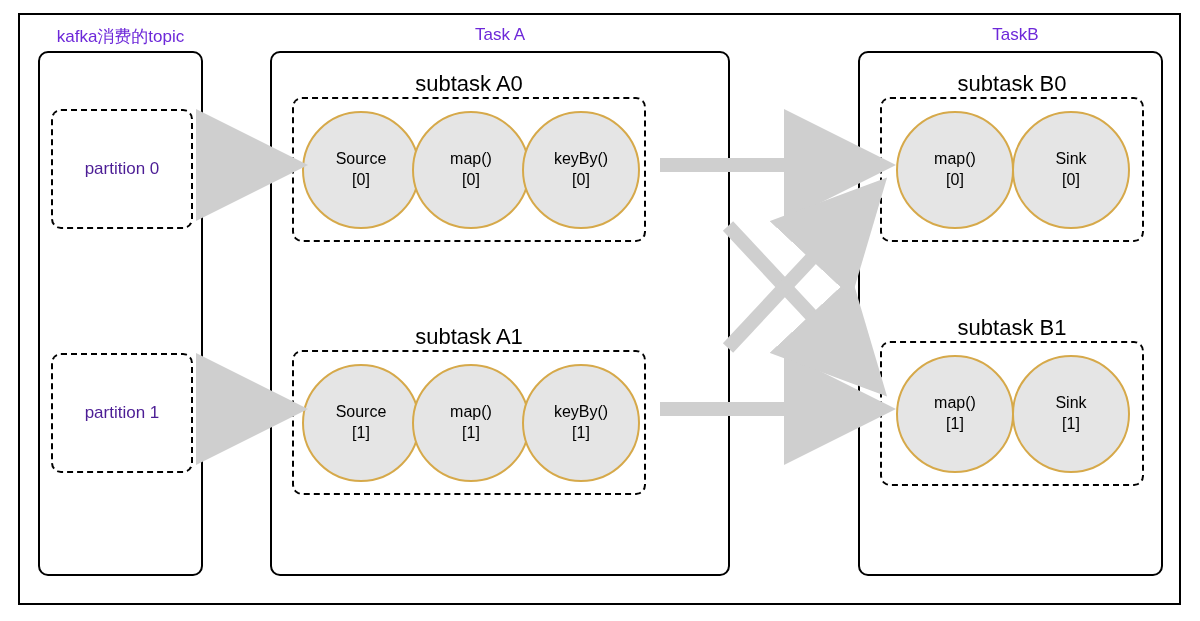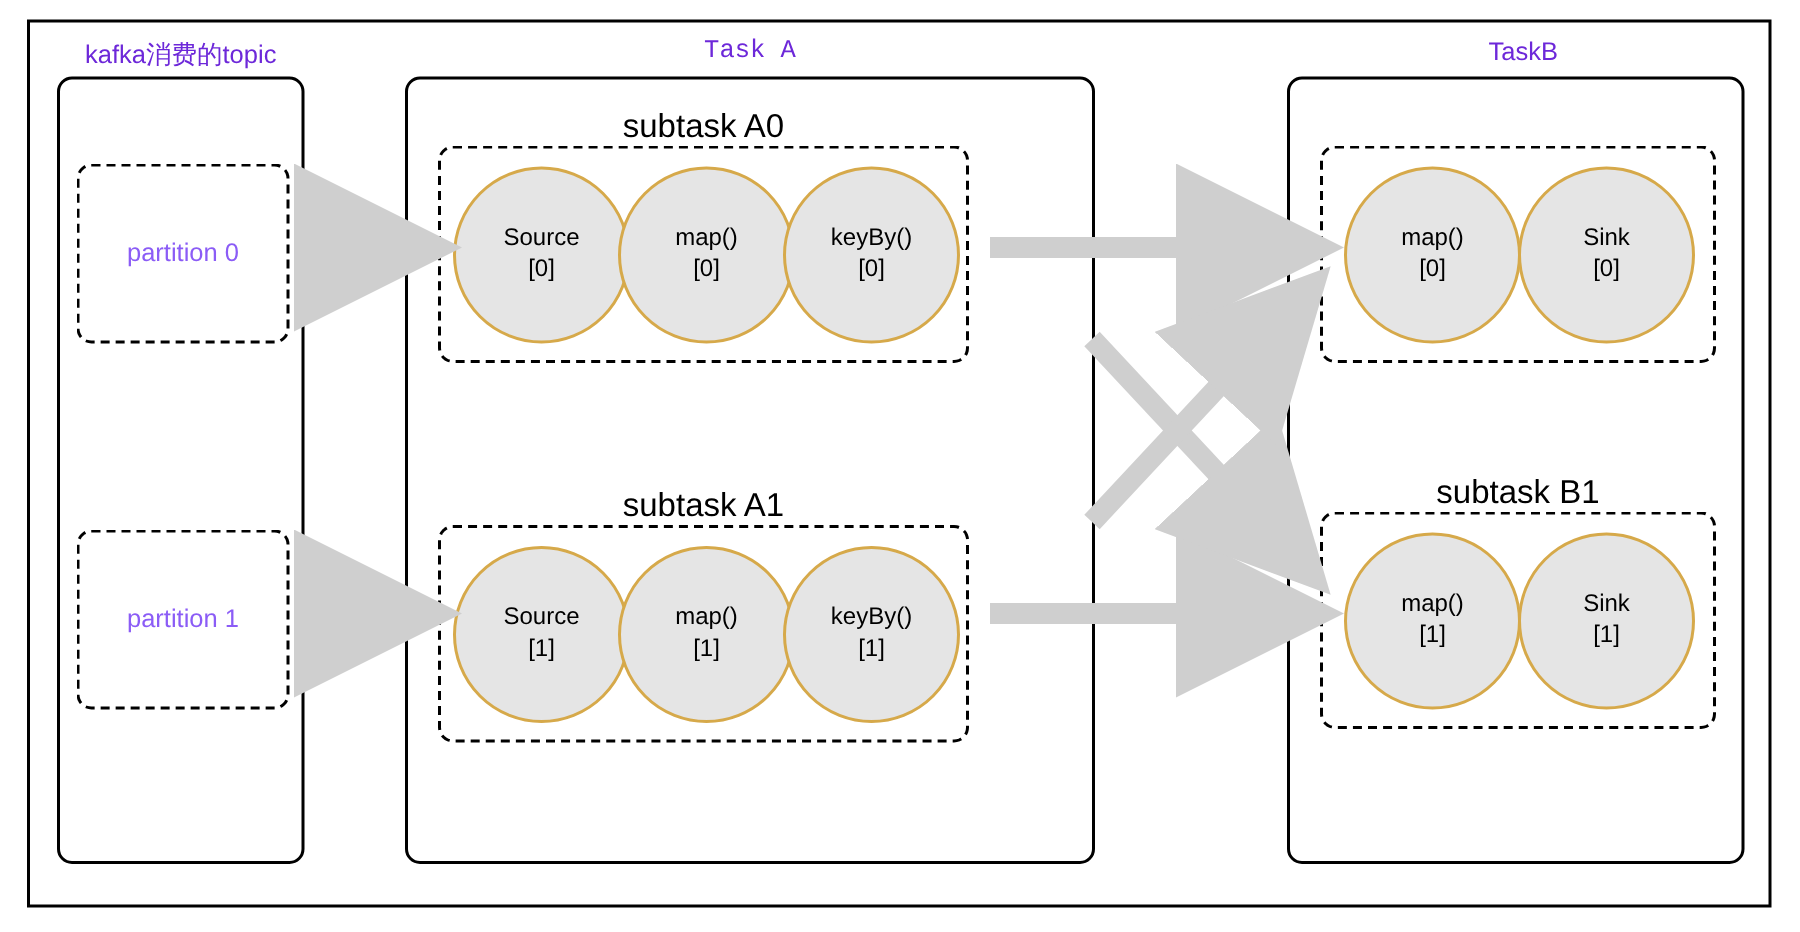--- a/index.html
+++ b/index.html
@@ -28,21 +28,21 @@
       border-radius: 10px;
     }
     .dashed-box {
       position: absolute;
       border: 2px dashed #000;
       border-radius: 10px;
     }
     .partition-label {
       position: absolute;
       font-size: 17px;
-      color: #8b5cf6;
+      color: #4c1d95;
       width: 100%;
       text-align: center;
       top: 50%;
       transform: translateY(-50%);
     }
     .subtask-title {
       position: absolute;
       font-size: 22px;
       color: #000;
       text-align: center;
@@ -68,21 +68,21 @@
       width: 1200px; height: 621px;
       pointer-events: none;
     }
   </style>
 </head>
 <body>
 
 <div class="outer">
 
   <div class="col-title" style="left:18px; top:10px; width:165px;">kafka消费的topic</div>
-  <div class="col-title" style="left:250px; top:10px; width:460px;font-family:Liberation Mono, monospace;">Task A</div>
+  <div class="col-title" style="left:250px; top:10px; width:460px;">Task A</div>
   <div class="col-title" style="left:838px; top:10px; width:315px;text-align:center;">TaskB</div>
 
   <div class="solid-box" style="left:18px; top:36px; width:165px; height:525px;">
     <div class="dashed-box" style="left:11px; top:56px; width:142px; height:120px;">
       <div class="partition-label">partition 0</div>
     </div>
     <div class="dashed-box" style="left:11px; top:300px; width:142px; height:120px;">
       <div class="partition-label">partition 1</div>
     </div>
   </div>
@@ -118,20 +118,21 @@
       <div class="op-circle" style="left:228px; top:12px;">
         <span>keyBy()</span>
         <span>[1]</span>
       </div>
     </div>
   </div>
 
   <div class="solid-box" style="left:838px; top:36px; width:305px; height:525px;">
 
     <div class="dashed-box" style="left:20px; top:44px; width:264px; height:145px;">
+      <div class="subtask-title">subtask B0</div>
       <div class="op-circle" style="left:14px; top:12px;">
         <span>map()</span>
         <span>[0]</span>
       </div>
       <div class="op-circle" style="left:130px; top:12px;">
         <span>Sink</span>
         <span>[0]</span>
       </div>
     </div>
 

